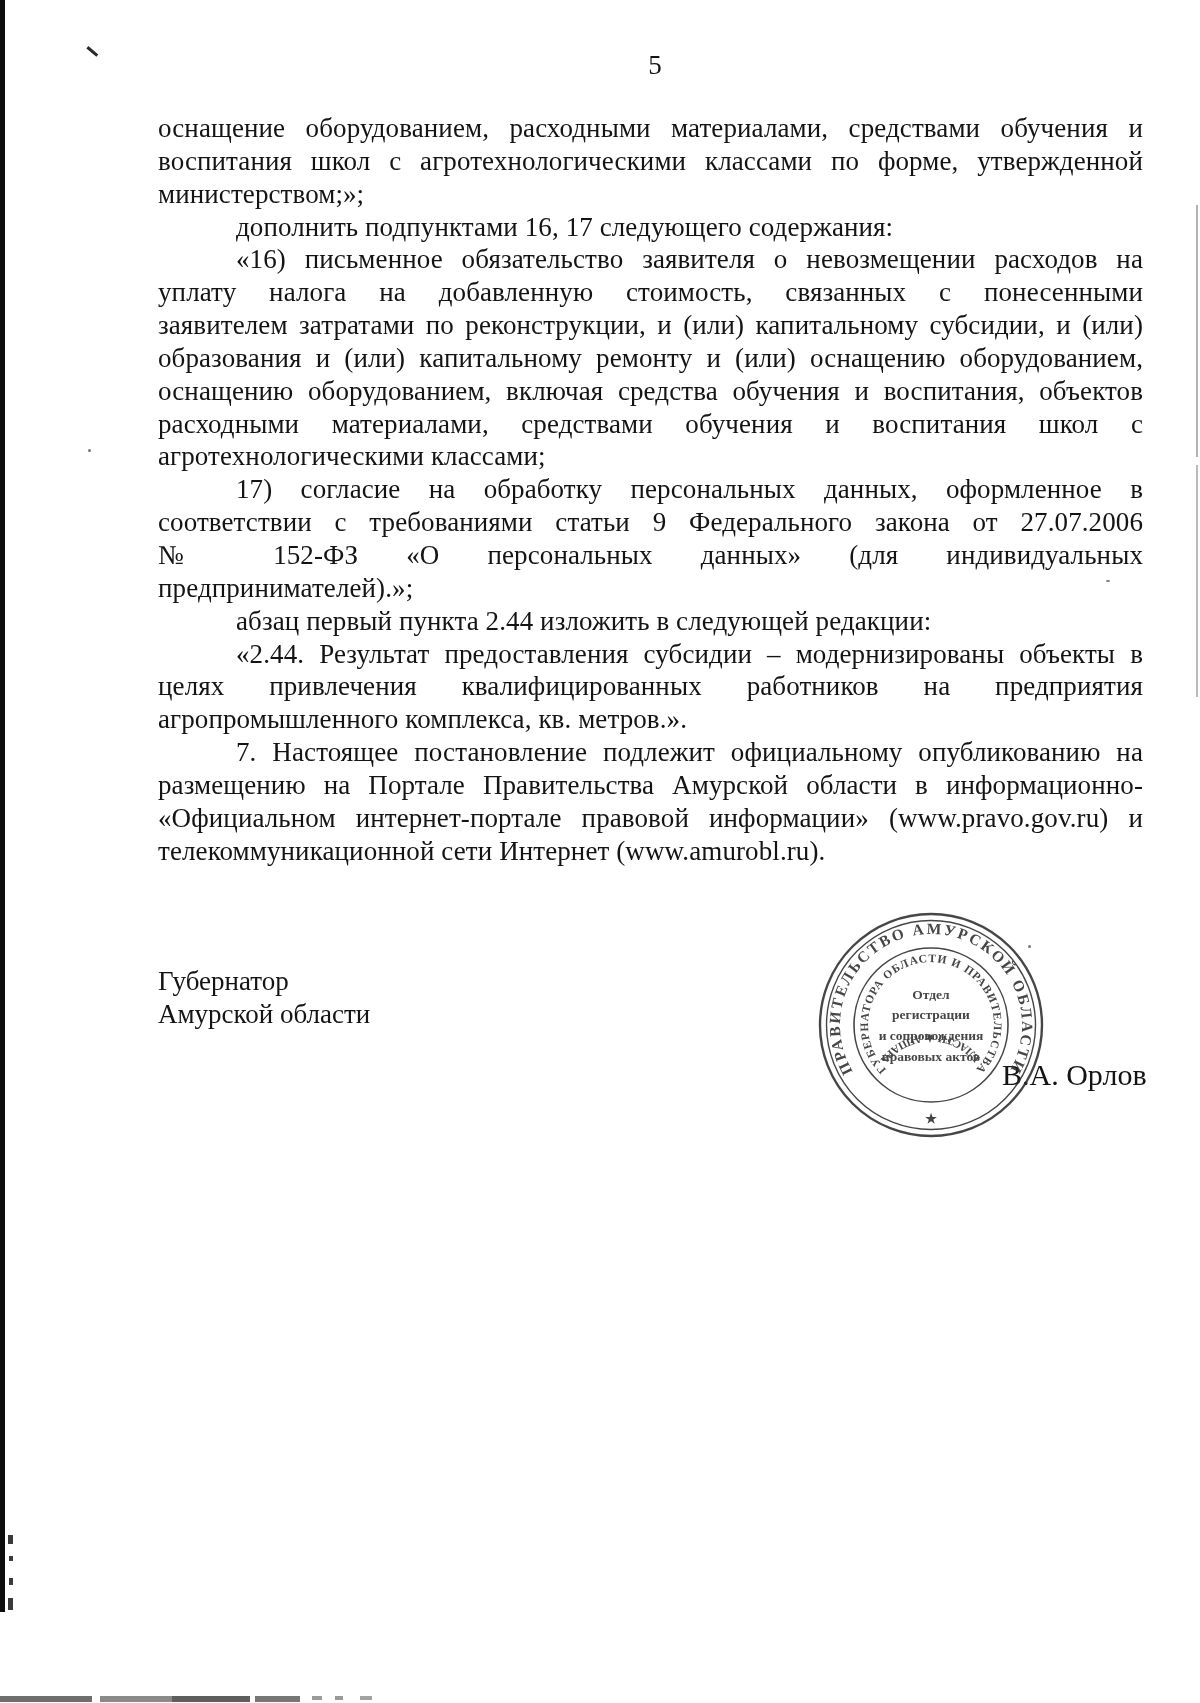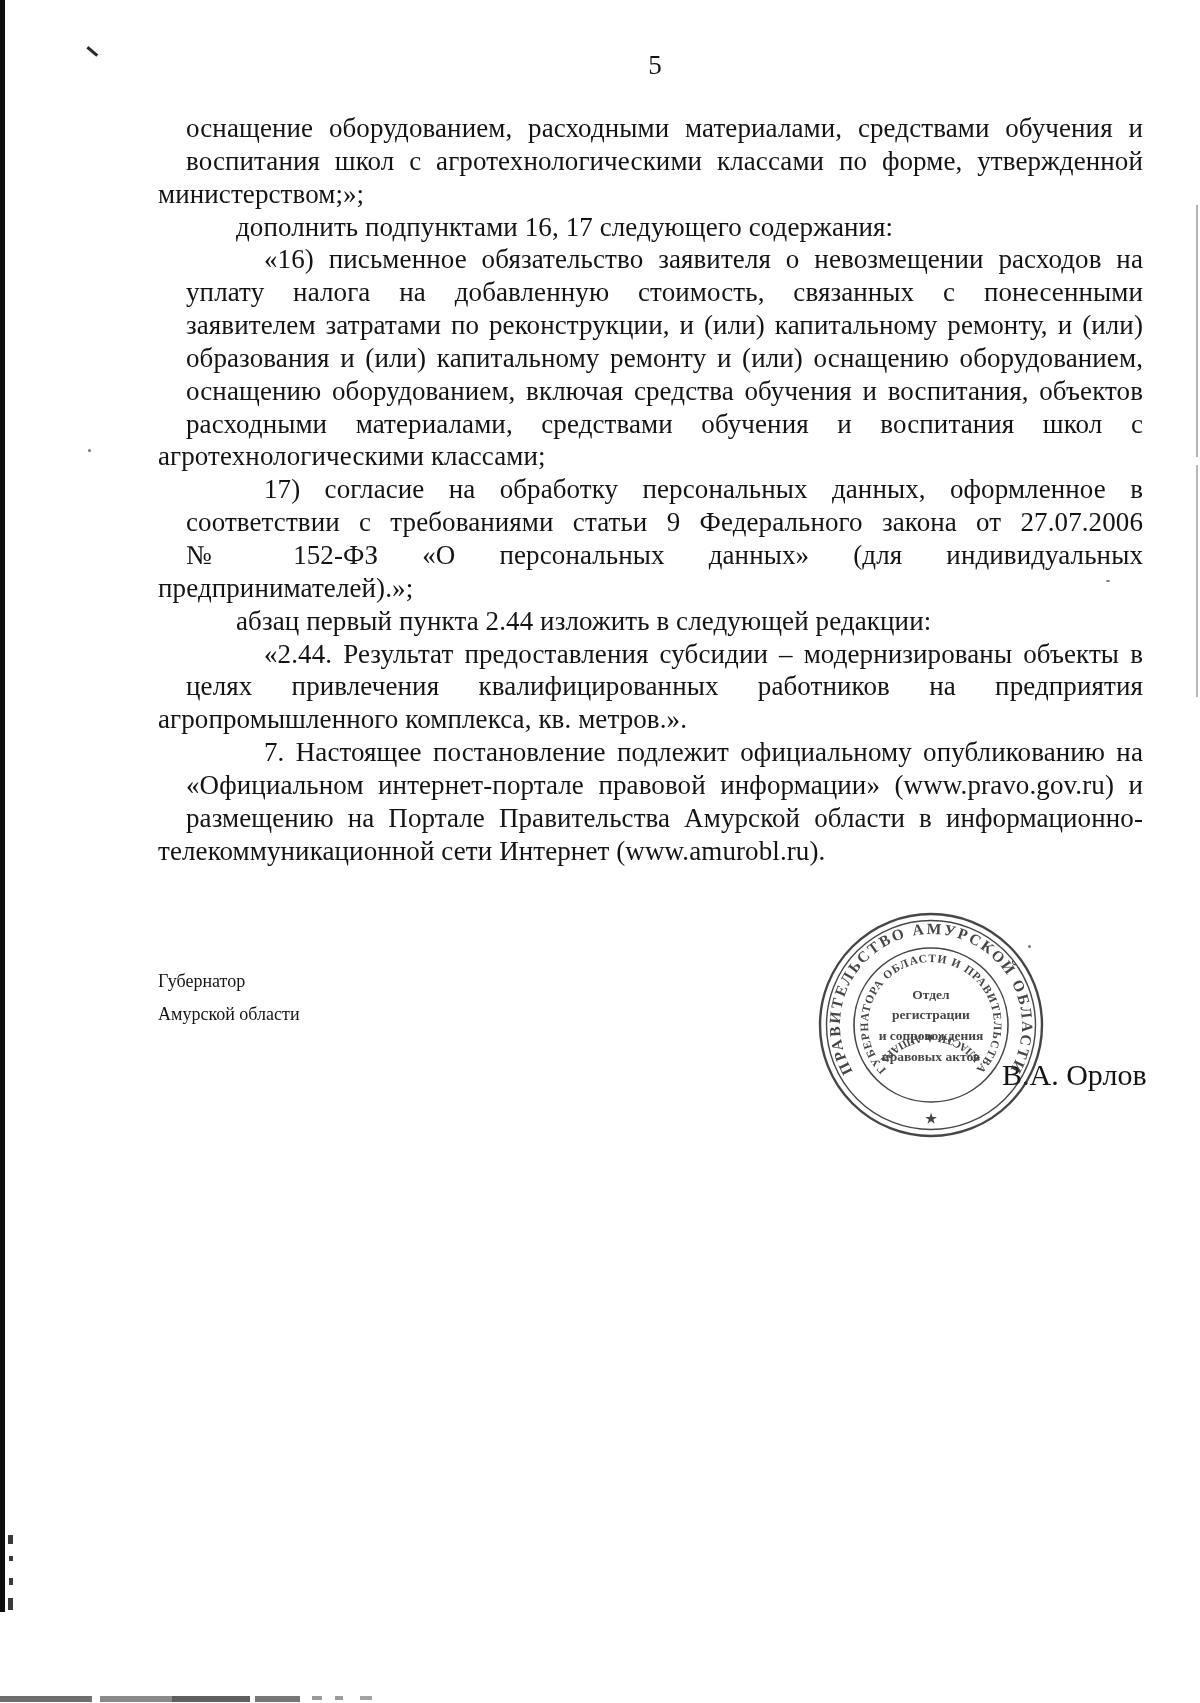--- a/index.html
+++ b/index.html
@@ -18,24 +18,24 @@
   .speck{background:#777;border-radius:50%;}
   
   #page-number{position:absolute;left:630px;top:50px;width:50px;text-align:center;
     font-size:27px;}
   
   #body-text{
     position:absolute;left:158px;top:112px;width:985px;
     font-size:27px;line-height:32.85px;letter-spacing:0.1px;
   }
   #body-text .line{overflow:hidden;white-space:normal;}
-  #body-text .line.j{text-align:justify;text-align-last:justify;margin-left:28px;}
+  #body-text .line.j{text-align:justify;text-align-last:justify;}
   #body-text .line.ind{padding-left:78px;}
   
-  #signature-title{position:absolute;left:158px;top:965px;font-size:18px;line-height:33px;}
+  #signature-title{position:absolute;left:158px;top:965px;font-size:27px;line-height:33px;}
   #signature-name{position:absolute;left:1002px;top:1058px;font-size:30px;}
   
   #stamp{position:absolute;left:815px;top:910px;width:232px;height:234px;opacity:0.88;}
   #stamp text{fill:#2d2d2d;font-family:"Liberation Serif",serif;font-weight:bold;}
   #stamp circle{fill:none;stroke:#2d2d2d;}
 </style>
 </head>
 <body>
 
 <div id="page">
@@ -61,36 +61,36 @@
 
   <div id="page-number">5</div>
 
   <div id="body-text">
       <div class="line j">оснащение оборудованием, расходными материалами, средствами обучения и</div>
       <div class="line j">воспитания школ с агротехнологическими классами по форме, утвержденной</div>
       <div class="line">министерством;»;</div>
       <div class="line ind">дополнить подпунктами 16, 17 следующего содержания:</div>
       <div class="line j ind">«16) письменное обязательство заявителя о невозмещении расходов на</div>
       <div class="line j">уплату налога на добавленную стоимость, связанных с понесенными</div>
-      <div class="line j">заявителем затратами по реконструкции, и (или) капитальному ремонту, и (или)</div>
+      <div class="line j">заявителем затратами по реконструкции, и (или) капитальному субсидии, и (или)</div>
       <div class="line j">образования и (или) капитальному ремонту и (или) оснащению оборудованием,</div>
       <div class="line j">оснащению оборудованием, включая средства обучения и воспитания, объектов</div>
       <div class="line j">расходными материалами, средствами обучения и воспитания школ с</div>
       <div class="line">агротехнологическими классами;</div>
       <div class="line j ind">17) согласие на обработку персональных данных, оформленное в</div>
       <div class="line j">соответствии с требованиями статьи 9 Федерального закона от 27.07.2006</div>
       <div class="line j">№ 152-ФЗ «О персональных данных» (для индивидуальных</div>
       <div class="line">предпринимателей).»;</div>
       <div class="line ind">абзац первый пункта 2.44 изложить в следующей редакции:</div>
       <div class="line j ind">«2.44. Результат предоставления субсидии – модернизированы объекты в</div>
       <div class="line j">целях привлечения квалифицированных работников на предприятия</div>
       <div class="line">агропромышленного комплекса, кв. метров.».</div>
       <div class="line j ind">7. Настоящее постановление подлежит официальному опубликованию на</div>
+      <div class="line j">размещению на Портале Правительства Амурской области в информационно-</div>
       <div class="line j">«Официальном интернет-портале правовой информации» (www.pravo.gov.ru) и</div>
-      <div class="line j">размещению на Портале Правительства Амурской области в информационно-</div>
       <div class="line">телекоммуникационной сети Интернет (www.amurobl.ru).</div>
     </div>
 
   <div id="signature-title">
     <div>Губернатор</div>
     <div>Амурской области</div>
   </div>
   <div id="signature-name">В.А. Орлов</div>
 
   <svg id="stamp" viewBox="-116 -115 232 234">

